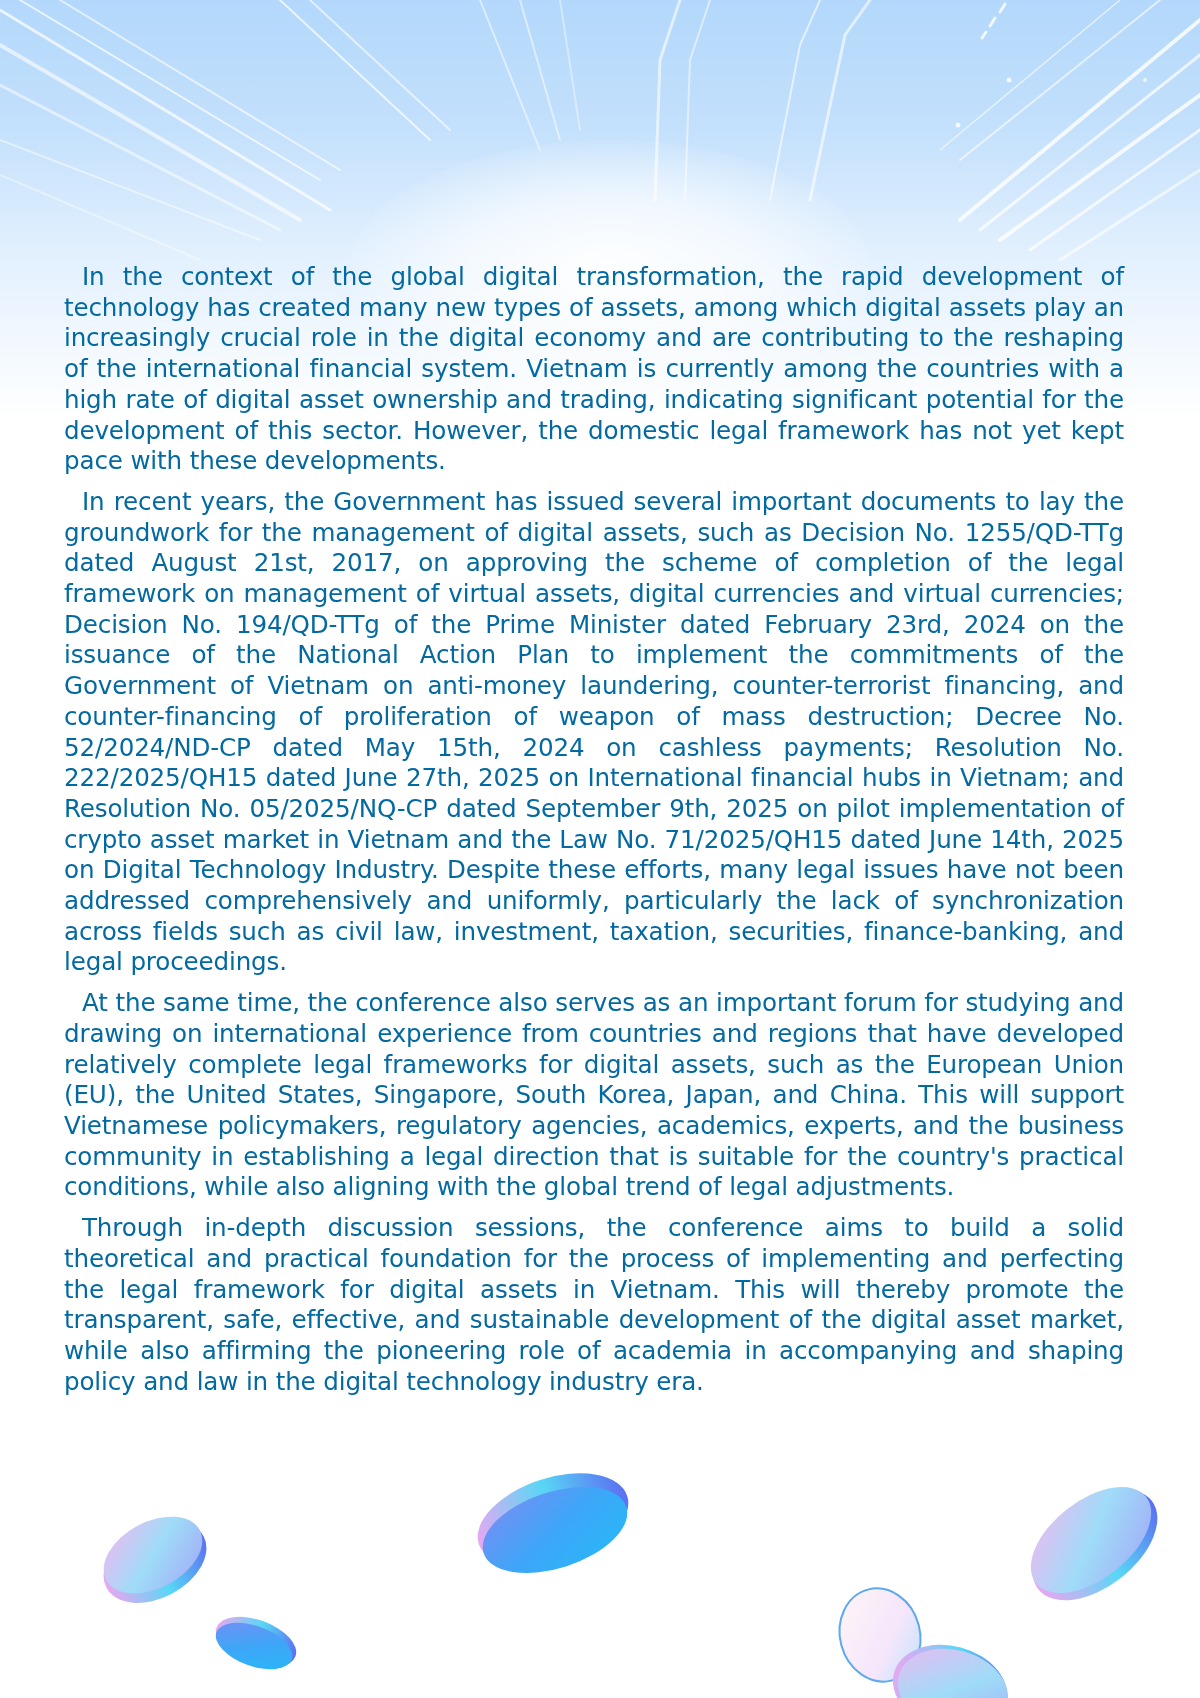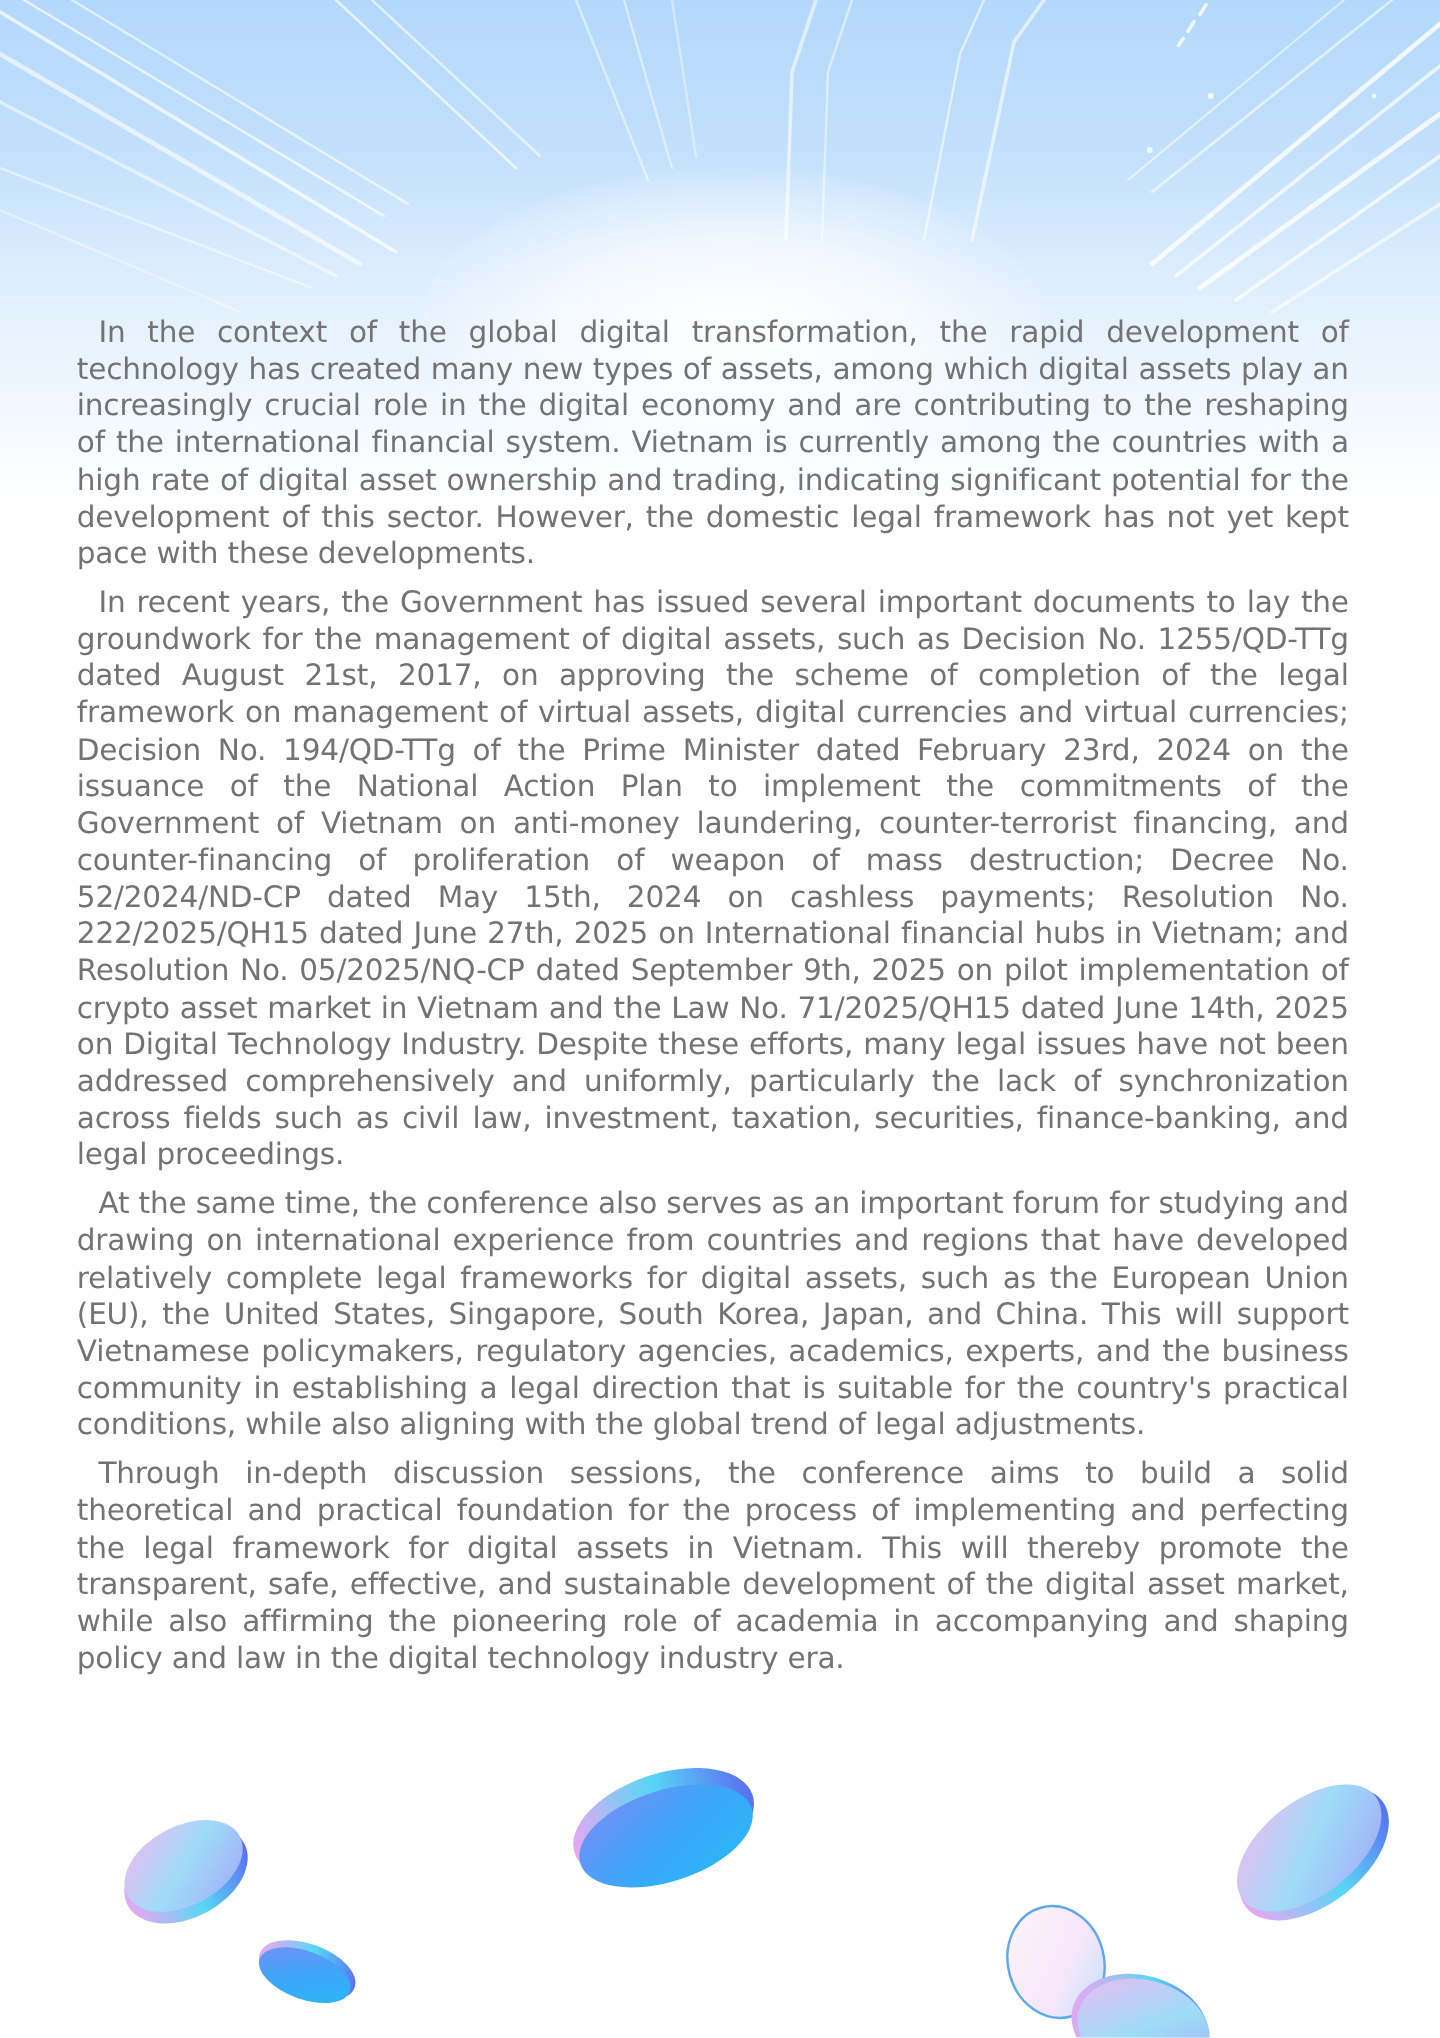--- a/index.html
+++ b/index.html
@@ -24,21 +24,21 @@
     left: 350px; top: 140px;
     width: 520px; height: 260px;
     border-radius: 50%;
     background: radial-gradient(ellipse at center, rgba(255,255,255,0.95) 0%, rgba(255,255,255,0.6) 40%, rgba(255,255,255,0) 75%);
   }
   .content {
     position: absolute;
     left: 64px;
     top: 262px;
     width: 1060px;
-    color: #737373;
+    color: #0369a1;
     font-family: "DejaVu Sans", sans-serif;
     font-size: 24.6px;
     line-height: 30.7px;
     letter-spacing: -0.15px;
   }
   .content p {
     margin: 0 0 10px 0;
     text-align: justify;
     text-indent: 18px;
     hyphens: none;

